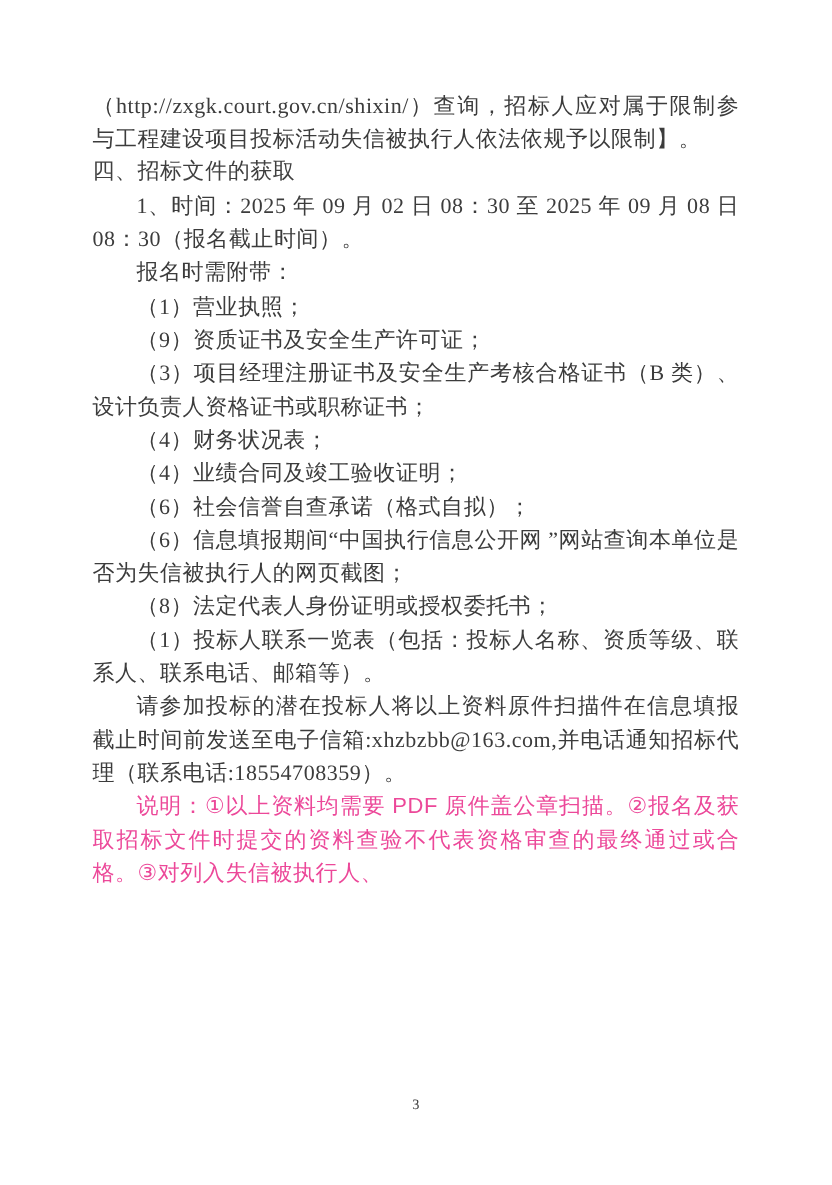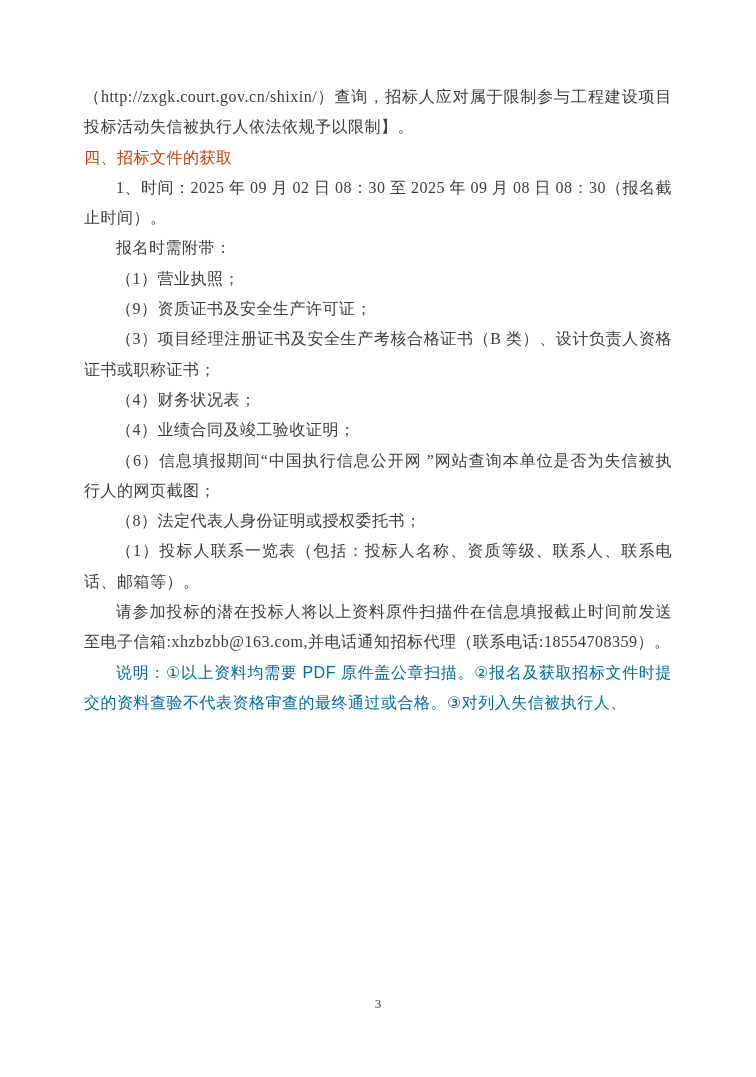--- a/index.html
+++ b/index.html
@@ -22,35 +22,35 @@
     width: 588px;
     font-size: 16px;
     line-height: 30.3px;
     color: #3c3c3c;
     text-align: justify;
     letter-spacing: 0.5px;
   }
   .content p, .content h2 {
     margin: 0;
     padding: 0;
-    font-size: 16px;
+    font-size: 20px;
     font-weight: normal;
   }
   .indent {
     text-indent: 2em;
   }
   .heading {
-    font-family: Liberation Sans, sans-serif;
+    font-family: Liberation Mono, monospace;
     font-weight: bold;
-    color: #c2410c;
+    color: #404040;
   }
   .emphasis {
     font-family: "Liberation Sans", "DejaVu Sans", sans-serif;
     font-weight: bold;
-    color: #0369a1;
+    color: #ec4899;
   }
   .footer {
     position: absolute;
     left: 0;
     top: 996px;
     width: 756px;
     text-align: center;
     font-size: 13px;
     color: #3c3c3c;
   }
@@ -75,20 +75,21 @@
     <p class="body indent">（1）营业执照；</p>
 
     <p class="body indent">（9）资质证书及安全生产许可证；</p>
 
     <p class="body indent">（3）项目经理注册证书及安全生产考核合格证书（B 类）、设计负责人资格证书或职称证书；</p>
 
     <p class="body indent">（4）财务状况表；</p>
 
     <p class="body indent">（4）业绩合同及竣工验收证明；</p>
 
+    <p class="body indent">（6）社会信誉自查承诺（格式自拟）；</p>
 
     <p class="body indent">（6）信息填报期间“中国执行信息公开网 ”网站查询本单位是否为失信被执行人的网页截图；</p>
 
     <p class="body indent">（8）法定代表人身份证明或授权委托书；</p>
 
     <p class="body indent">（1）投标人联系一览表（包括：投标人名称、资质等级、联系人、联系电话、邮箱等）。</p>
 
     <p class="body indent">请参加投标的潜在投标人将以上资料原件扫描件在信息填报截止时间前发送至电子信箱:xhzbzbb@163.com,并电话通知招标代理（联系电话:18554708359）。</p>
 
     <p class="emphasis indent">说明：①以上资料均需要 PDF 原件盖公章扫描。②报名及获取招标文件时提交的资料查验不代表资格审查的最终通过或合格。③对列入失信被执行人、</p>

